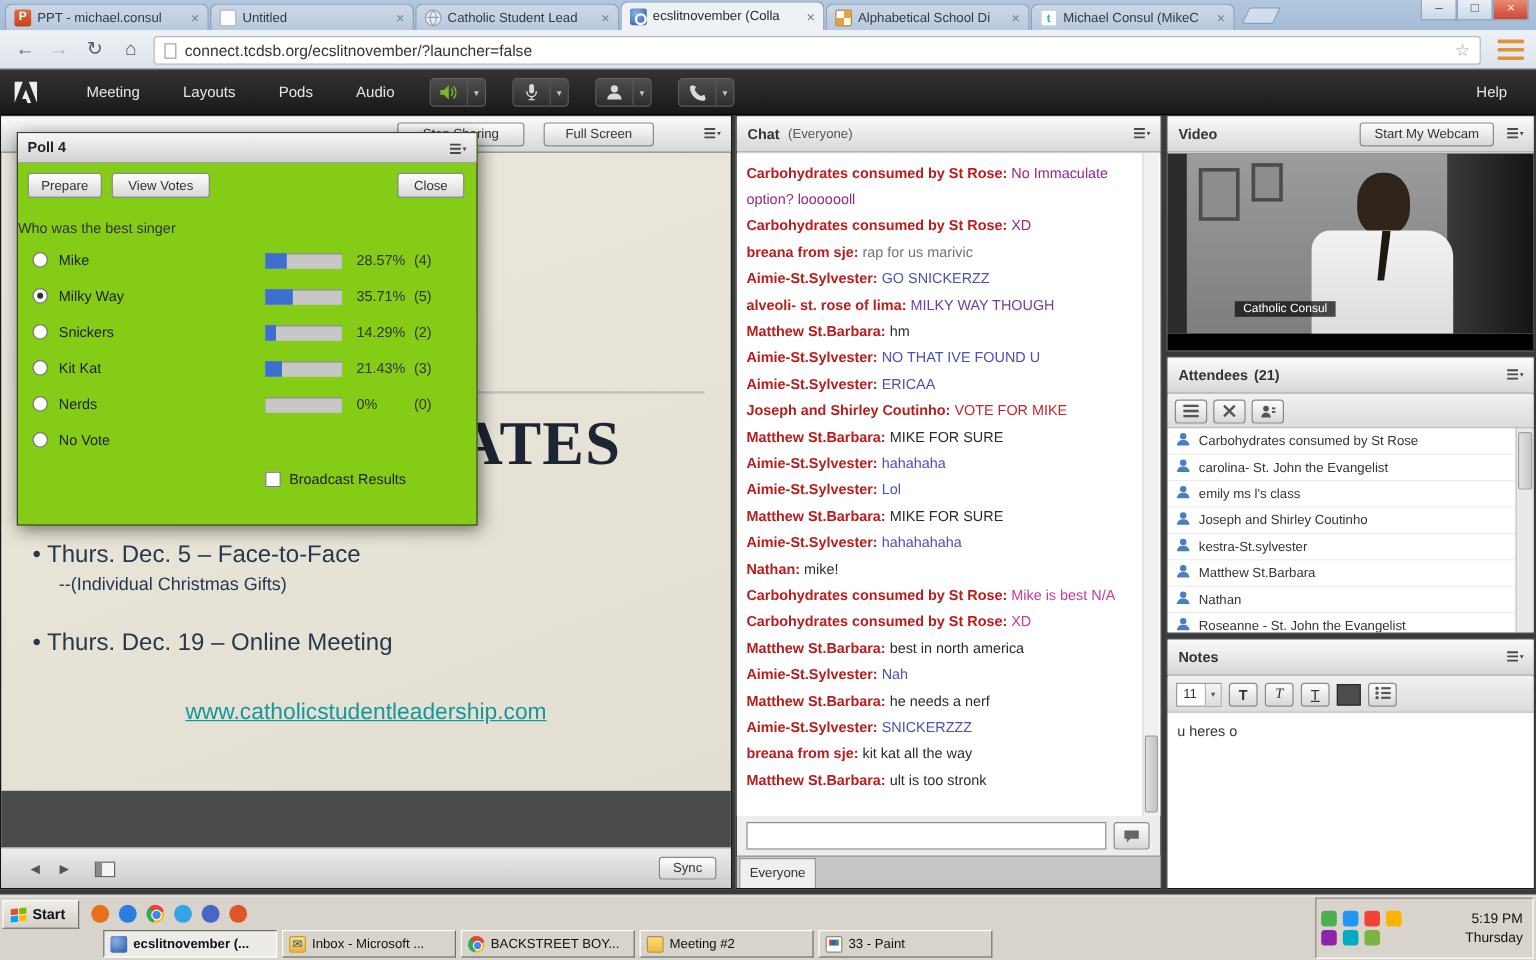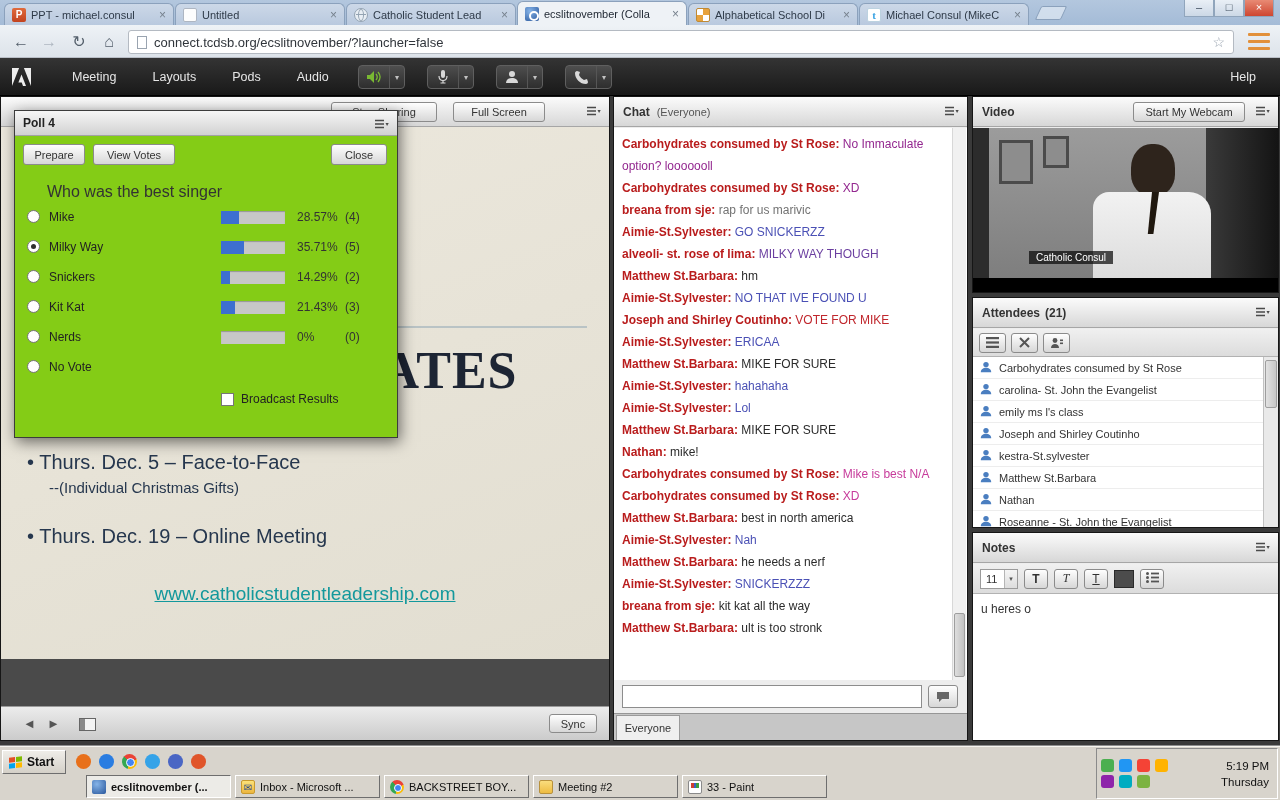--- a/index.html
+++ b/index.html
@@ -81,21 +81,21 @@
 #panelicon::after{content:"";position:absolute;left:0;top:0;bottom:0;width:5px;background:#8a8a8a}
 #syncbtn{position:absolute;right:12px;top:7px;width:48px;height:19px}
 
 
 #poll{position:absolute;left:14px;top:110px;width:384px;height:328px;background:#84cc16;border:1px solid #3c3c3c;box-shadow:2px 4px 14px rgba(0,0,0,.55);z-index:60}
 #poll-h{height:25px;background:linear-gradient(#f6f6f6,#d2d2d2);border-bottom:1px solid #a2a2a2;display:flex;align-items:center;padding:0 8px;font-weight:bold;font-size:12px;color:#222;position:relative}
 #poll-h .pod-menu{top:8px}
 #prepare{position:absolute;left:8px;top:33px;width:62px;height:21px}
 #viewvotes{position:absolute;left:78px;top:33px;width:82px;height:21px}
 #closepoll{position:absolute;right:10px;top:33px;width:56px;height:21px}
-#pollq{position:absolute;left:32px;top:72px;font-size:16px;color:#333}
+#pollq{position:absolute;left:0;top:72px;font-size:12px;color:#333}
 #poll-options{position:absolute;inset:0}
 .prow{position:absolute;left:0;width:100%;height:22px}
 .radio{position:absolute;left:12px;top:3px;width:13px;height:13px;border:1px solid #767676;border-radius:50%;background:#fff}
 .radio.sel::after{content:"";position:absolute;left:3px;top:3px;width:5px;height:5px;border-radius:50%;background:#2e2e2e}
 .plabel{position:absolute;left:34px;top:3px;font-size:12px;color:#222}
 .pbar{position:absolute;left:206px;top:4px;width:64px;height:13px;background:#c7c7c7;box-shadow:inset 0 1px 1px rgba(0,0,0,.25)}
 .pfill{position:absolute;left:0;top:0;bottom:0;background:#3d6fd0}
 .ppct{position:absolute;left:282px;top:3px;font-size:12px;color:#333}
 .pcount{position:absolute;left:330px;top:3px;font-size:12px;color:#333}
 #broadcast{position:absolute;left:206px;top:281px;display:flex;gap:7px;align-items:center;font-size:12px;color:#222}
@@ -336,26 +336,27 @@
       </span>
     </div>
     <div id="chat-msgs">
         <div class="msg"><b>Carbohydrates consumed by St Rose: </b><span class="msg-text" style="color: rgb(147, 39, 143);">No Immaculate option? looooooll</span></div>
         <div class="msg"><b>Carbohydrates consumed by St Rose: </b><span class="msg-text" style="color: rgb(147, 39, 143);">XD</span></div>
         <div class="msg"><b>breana from sje: </b><span class="msg-text" style="color: #737373;">rap for us marivic</span></div>
         <div class="msg"><b>Aimie-St.Sylvester: </b><span class="msg-text" style="color: rgb(74, 80, 181);">GO SNICKERZZ</span></div>
         <div class="msg"><b>alveoli- st. rose of lima: </b><span class="msg-text" style="color: rgb(107, 63, 160);">MILKY WAY THOUGH</span></div>
         <div class="msg"><b>Matthew St.Barbara: </b><span class="msg-text" style="color: rgb(43, 43, 43);">hm</span></div>
         <div class="msg"><b>Aimie-St.Sylvester: </b><span class="msg-text" style="color: rgb(74, 80, 181);">NO THAT IVE FOUND U</span></div>
+        <div class="msg"><b>Aimie-St.Sylvester: </b><span class="msg-text" style="color: rgb(74, 80, 181);">ERICAA</span></div>
         <div class="msg"><b>Joseph and Shirley Coutinho: </b><span class="msg-text" style="color: rgb(192, 39, 45);">VOTE FOR MIKE</span></div>
-        <div class="msg"><b>Aimie-St.Sylvester: </b><span class="msg-text" style="color: rgb(74, 80, 181);">ERICAA</span></div>
         <div class="msg"><b>Matthew St.Barbara: </b><span class="msg-text" style="color: rgb(43, 43, 43);">MIKE FOR SURE</span></div>
         <div class="msg"><b>Aimie-St.Sylvester: </b><span class="msg-text" style="color: rgb(74, 80, 181);">hahahaha</span></div>
         <div class="msg"><b>Aimie-St.Sylvester: </b><span class="msg-text" style="color: rgb(74, 80, 181);">Lol</span></div>
         <div class="msg"><b>Matthew St.Barbara: </b><span class="msg-text" style="color: rgb(43, 43, 43);">MIKE FOR SURE</span></div>
+        <div class="msg"><b>Aimie-St.Sylvester: </b><span class="msg-text" style="color: rgb(74, 80, 181);">hahahahaha</span></div>
         <div class="msg"><b>Nathan: </b><span class="msg-text" style="color: rgb(43, 43, 43);">mike!</span></div>
         <div class="msg"><b>Carbohydrates consumed by St Rose: </b><span class="msg-text" style="color: rgb(199, 59, 155);">Mike is best N/A</span></div>
         <div class="msg"><b>Carbohydrates consumed by St Rose: </b><span class="msg-text" style="color: rgb(199, 59, 155);">XD</span></div>
         <div class="msg"><b>Matthew St.Barbara: </b><span class="msg-text" style="color: rgb(43, 43, 43);">best in north america</span></div>
         <div class="msg"><b>Aimie-St.Sylvester: </b><span class="msg-text" style="color: rgb(74, 80, 181);">Nah</span></div>
         <div class="msg"><b>Matthew St.Barbara: </b><span class="msg-text" style="color: rgb(43, 43, 43);">he needs a nerf</span></div>
         <div class="msg"><b>Aimie-St.Sylvester: </b><span class="msg-text" style="color: rgb(74, 80, 181);">SNICKERZZZ</span></div>
         <div class="msg"><b>breana from sje: </b><span class="msg-text" style="color: rgb(43, 43, 43);">kit kat all the way</span></div>
         <div class="msg"><b>Matthew St.Barbara: </b><span class="msg-text" style="color: rgb(43, 43, 43);">ult is too stronk</span></div>
       </div>

